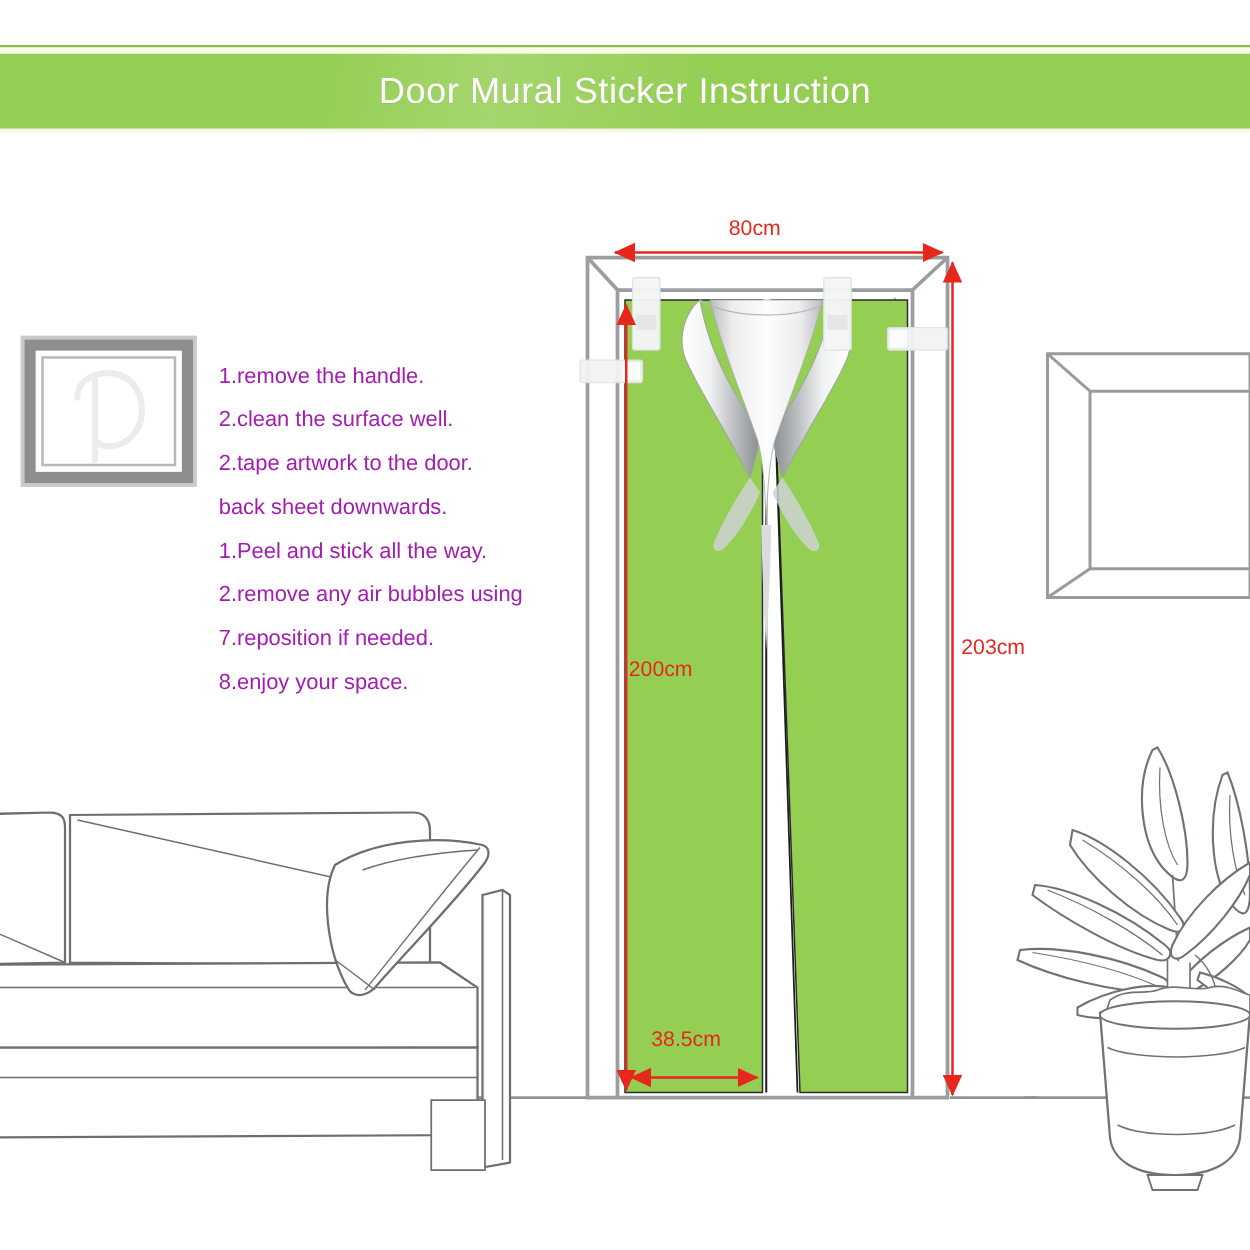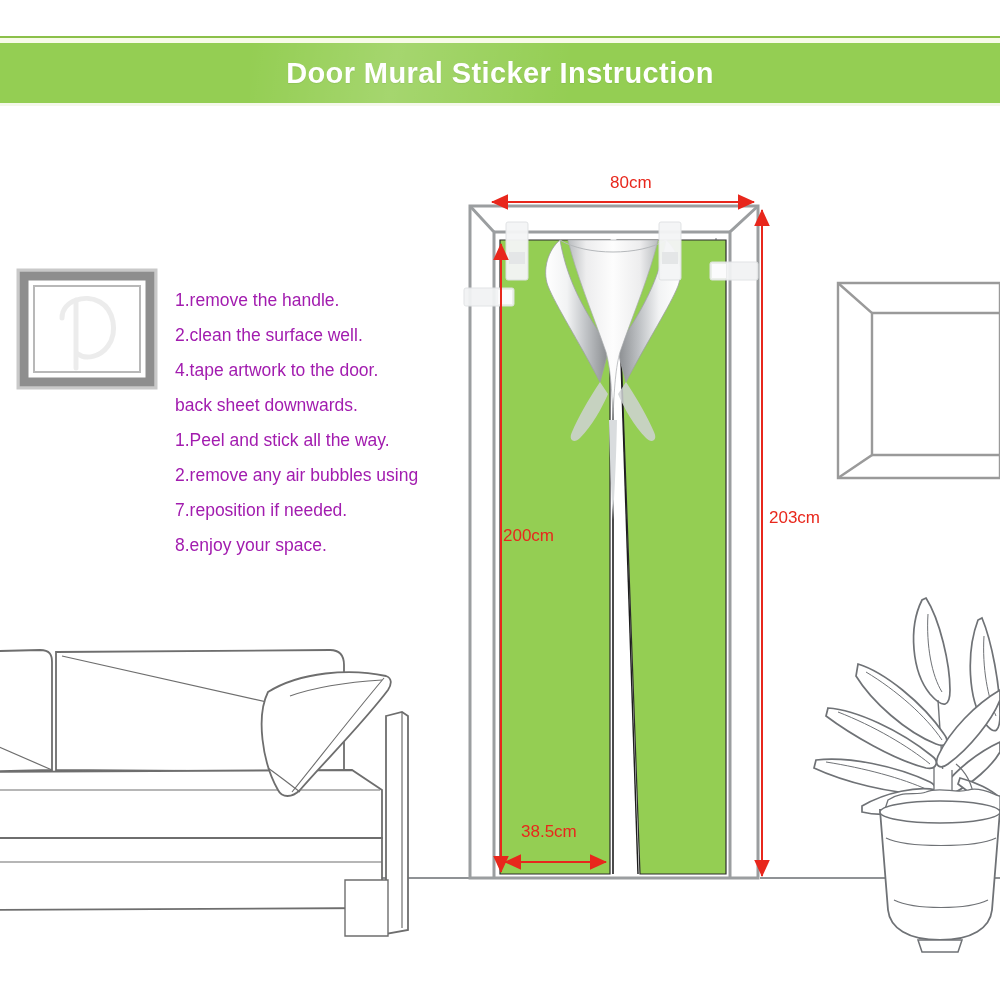--- a/index.html
+++ b/index.html
@@ -57,21 +57,21 @@
     top: 0;
     width: 320px;
     height: 60px;
     background: linear-gradient(100deg, rgba(255,255,255,0.0) 0%, rgba(255,255,255,0.16) 45%, rgba(255,255,255,0.0) 100%);
     pointer-events: none;
   }
   .banner-title {
     position: relative;
     color: #ffffff;
     font-size: 29px;
-    font-weight: bold;
+    font-weight: normal;
     letter-spacing: 0.4px;
     font-family: "Liberation Sans", sans-serif;
     text-shadow: 0 1px 1px rgba(0,0,0,0.07);
   }
   .banner-under {
     position: absolute;
     left: 0;
     top: 103px;
     width: 1000px;
     height: 3px;
@@ -94,21 +94,21 @@
   }
 
   
   .dim-label {
     position: absolute;
     color: #e8271c;
     font-family: "Liberation Sans", sans-serif;
     font-size: 17px;
     white-space: nowrap;
   }
-  #dim-label-width      { left: 610px; top: 173px; }
+  #dim-label-width      { left: 583px; top: 173px; }
   #dim-label-sticker-h  { left: 503px; top: 499px; margin-top: 27px; }
   #dim-label-door-h     { left: 769px; top: 508px; }
   #dim-label-panel-w    { left: 521px; top: 822px; }
 
   svg { display: block; }
   .noclick { pointer-events: none; }
 </style>
 </head>
 <body>
 
@@ -328,21 +328,21 @@
   <div class="banner-gap"></div>
   <div class="banner">
     <div class="banner-sheen"></div>
     <div class="banner-title">Door Mural Sticker Instruction</div>
   </div>
   <div class="banner-under"></div>
 
   <div class="instructions">
     <div class="instruction-line">1.remove the handle.</div>
     <div class="instruction-line">2.clean the surface well.</div>
-    <div class="instruction-line">4.tape artwork to the door.</div>
+    <div class="instruction-line">2.tape artwork to the door.</div>
     <div class="instruction-line">back sheet downwards.</div>
     <div class="instruction-line">1.Peel and stick all the way.</div>
     <div class="instruction-line">2.remove any air bubbles using</div>
     <div class="instruction-line">7.reposition if needed.</div>
     <div class="instruction-line">8.enjoy your space.</div>
   </div>
 
   <div class="dim-label" id="dim-label-width">80cm</div>
   <div class="dim-label" id="dim-label-sticker-h">200cm</div>
   <div class="dim-label" id="dim-label-door-h">203cm</div>

